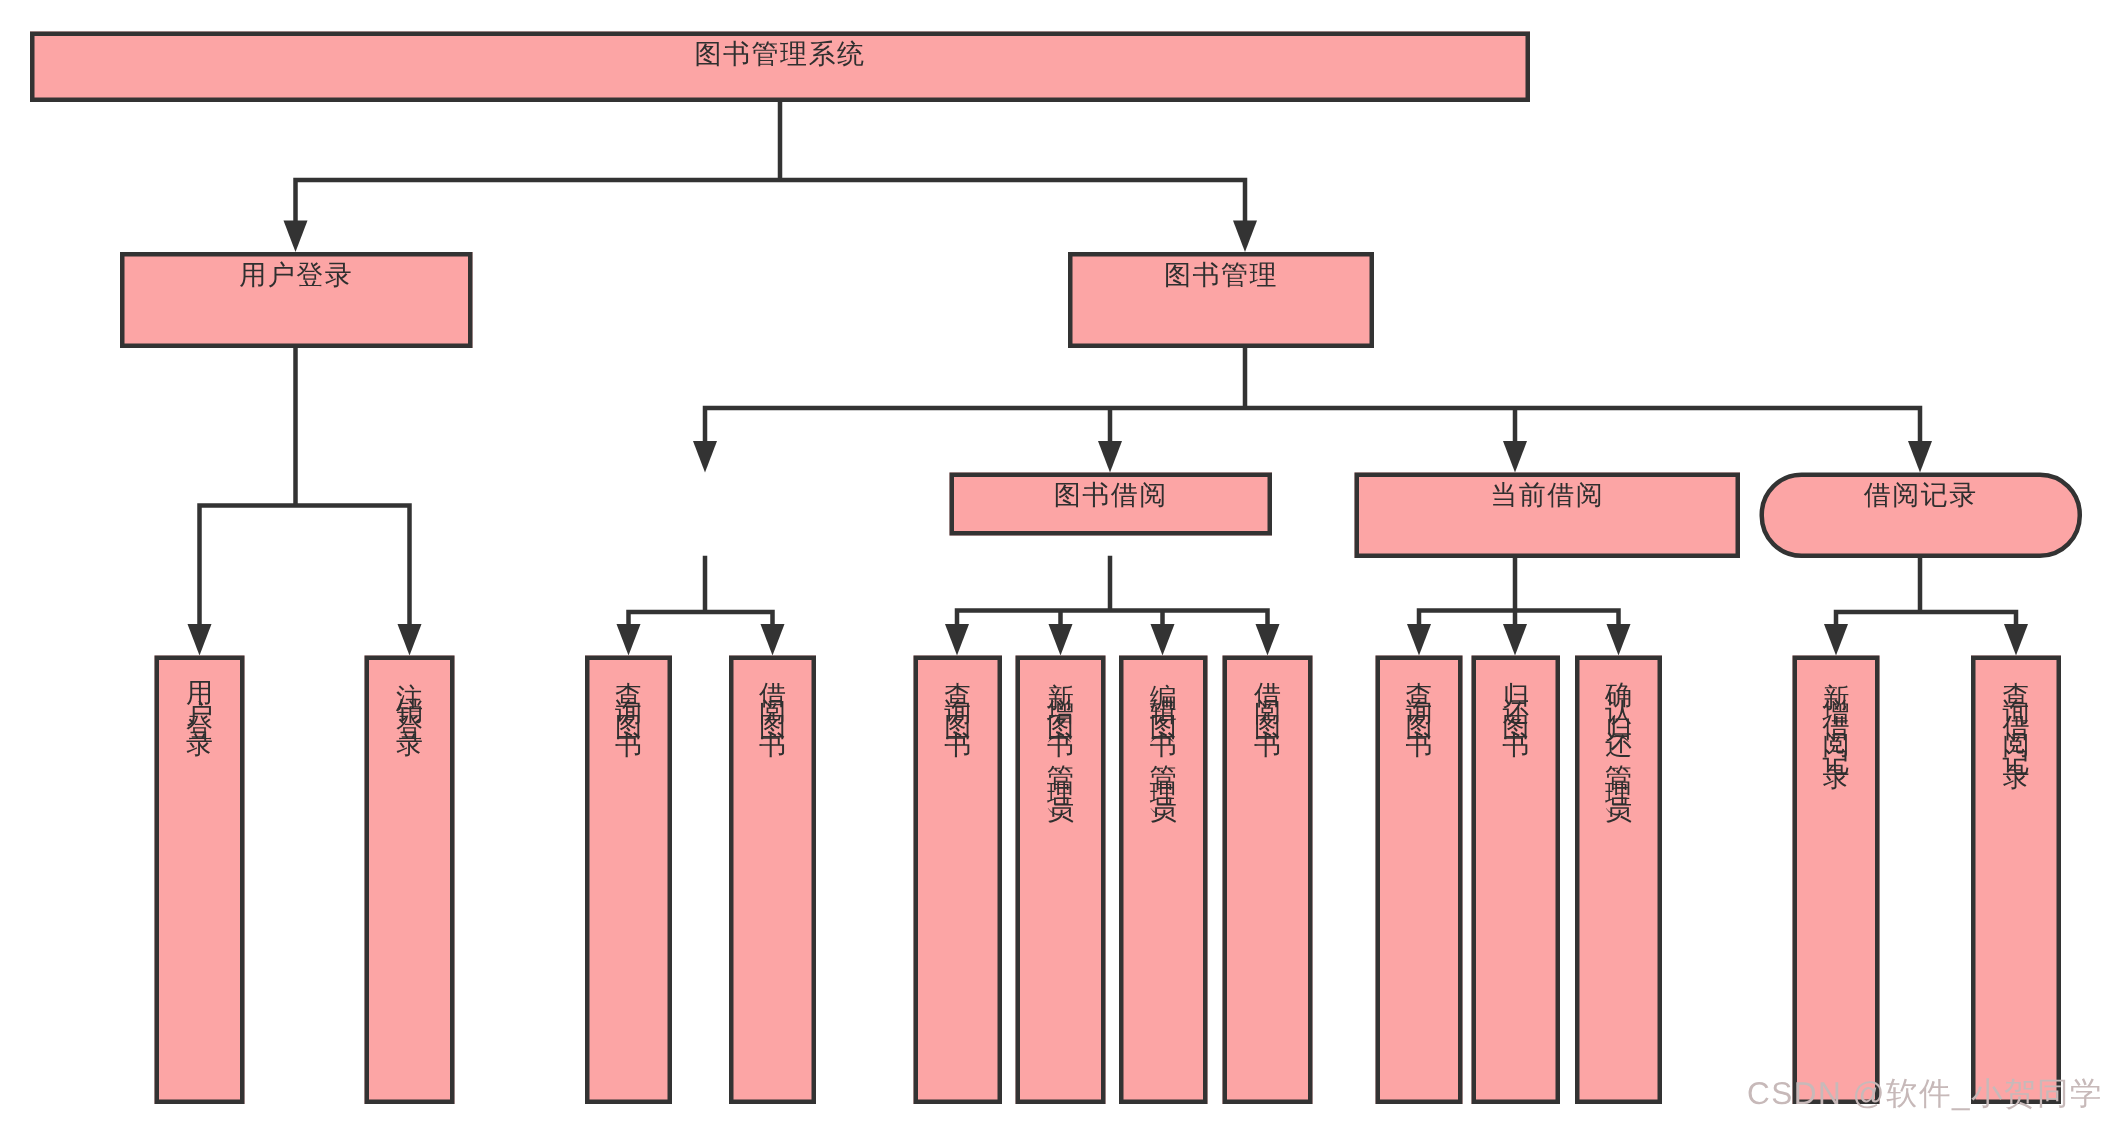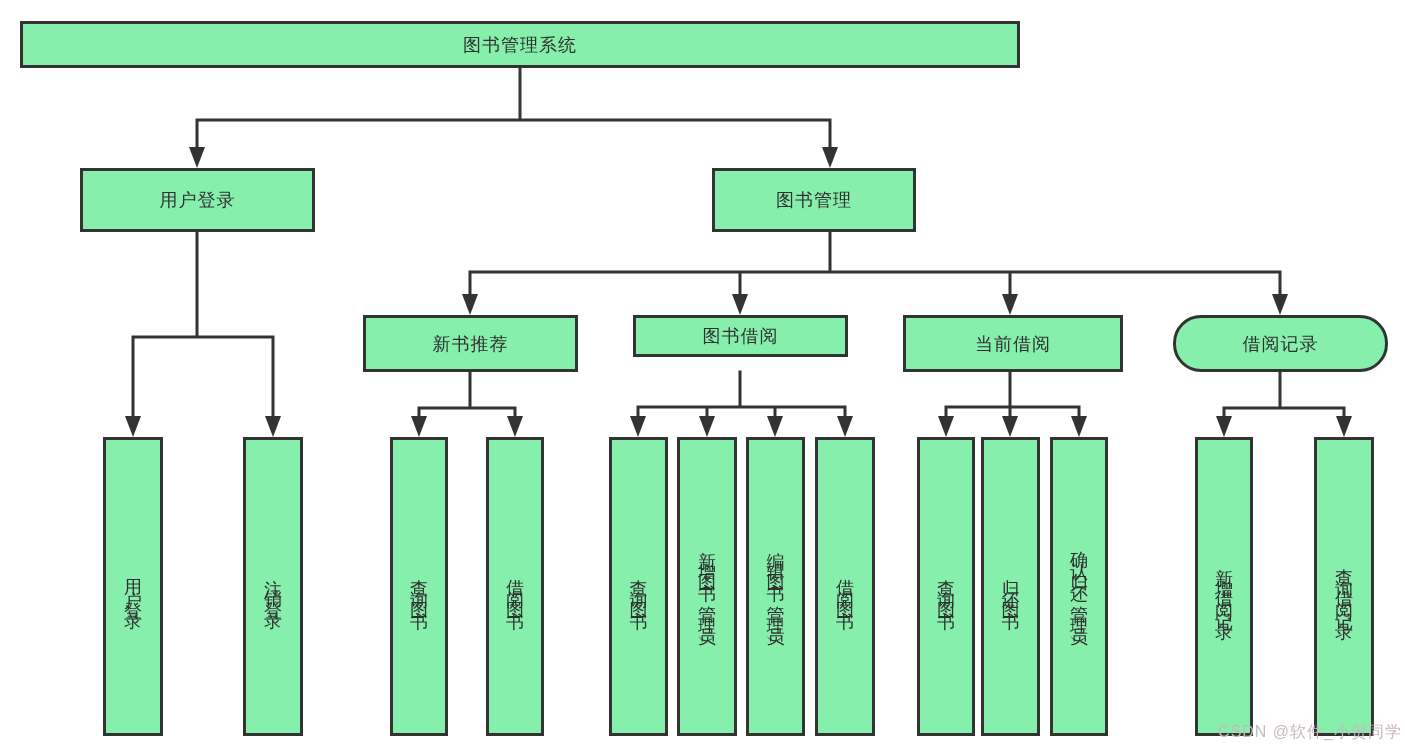--- a/index.html
+++ b/index.html
@@ -30,24 +30,24 @@
   }
   .wires .line {
     fill: none;
     stroke: var(--line);
     stroke-width: 3;
     stroke-linecap: square;
   }
   .wires .arrow { fill: var(--line); stroke: none; }
   .node {
     position: absolute;
-    background: #86efac;
+    background: #fca5a5;
     border: 3px solid var(--box_border);
     display: flex;
-    align-items: center;
+    align-items: flex-start;
     justify-content: center;
     color: var(--text);
     font-family: Liberation Serif, serif;
   }
   .node.h .label {
     font-size: 18px;
     letter-spacing: 1px;
     white-space: nowrap;
   }
   .node.v .label {
@@ -55,21 +55,21 @@
     text-orientation: mixed;
     font-size: 18px;
     letter-spacing: 11px;
     line-height: 1;
     white-space: nowrap;
   }
   .watermark {
     position: absolute;
     right: 3px;
     bottom: 4px;
-    font-size: 16px;
+    font-size: 21px;
     color: var(--watermark);
     letter-spacing: 1px;
     white-space: nowrap;
     z-index: 5;
   }
 </style>
 </head>
 <body>
 
 <div class="canvas">
@@ -114,27 +114,24 @@
     <span class="label">图书管理系统</span>
   </div>
 
   <div class="node h" style="left:80px; top:168px; width:235px; height:64px;">
     <span class="label">用户登录</span>
   </div>
   <div class="node h" style="left:712px; top:168px; width:204px; height:64px;">
     <span class="label">图书管理</span>
   </div>
 
-  <div class="node h" style="left:363px; top:315px; width:215px; height:57px;">
-    <span class="label">新书推荐</span>
-  </div>
   <div class="node h" style="left:633px; top:315px; width:215px; height:42px;">
     <span class="label">图书借阅</span>
   </div>
-  <div class="node h" style="left:903px; top:315px; width:220px; height:57px;">
+  <div class="node h" style="left:903px; top:315px; width:257px; height:57px;">
     <span class="label">当前借阅</span>
   </div>
   <div class="node h" style="left:1173px; top:315px; width:215px; height:57px;border-radius:28px;">
     <span class="label">借阅记录</span>
   </div>
 
   <div class="node v" style="left:103px; top:437px; width:60px; height:299px;">
     <span class="label">用户登录</span>
   </div>
   <div class="node v" style="left:243px; top:437px; width:60px; height:299px;">

